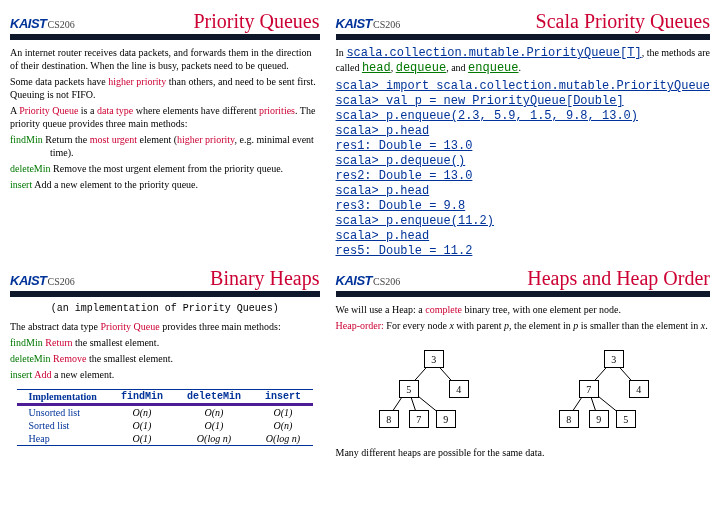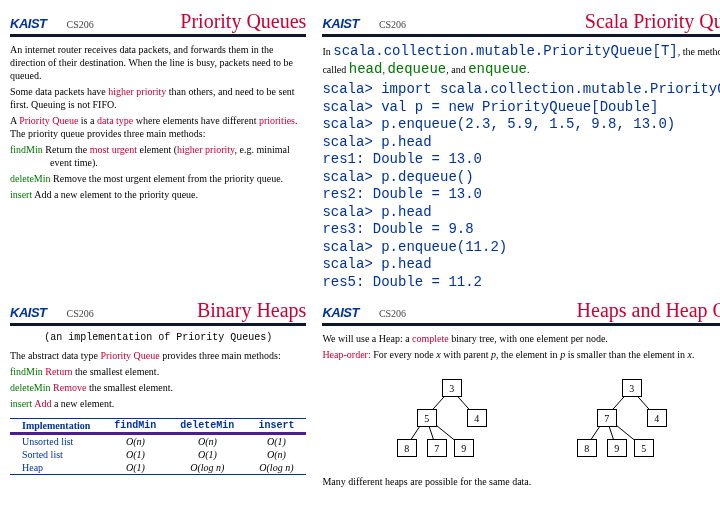--- a/index.html
+++ b/index.html
@@ -15,52 +15,53 @@
   .page-grid {
     display: grid;
     grid-template-columns: 1fr 1fr;
     grid-template-rows: auto auto;
     gap: 8px 16px;
   }
   .slide {}
   .slide-head {
     display: flex;
     align-items: baseline;
-    border-bottom: 3px solid #0f172a;
+    border-bottom: 6px solid #0f172a;
     padding-bottom: 1px;
     margin-bottom: 6px;
   }
   .logo {
     font-family: Arial, sans-serif;
     font-weight: 900;
     font-size: 13px;
     color: #003399;
     letter-spacing: -0.5px;
     font-style: italic;
   }
   .course {
     font-size: 10px;
     color: #444;
-    margin-left: 20px;
+    margin-left: 1px;
   }
   .slide-title {
     flex: 1;
     text-align: right;
     color: #cc0033;
     font-size: 20px;
   }
   .body p { margin: 3px 0; line-height: 1.3; }
   .red { color: #cc0033; }
   .green { color: #007700; }
   .blue { color: #003399; }
   .code {
     font-family: 'Courier New', monospace;
-    font-size: 14px;
+    font-size: 12px;
     white-space: pre;
     line-height: 1.25;
+    text-decoration: underline;
   }
   .subcap { text-align: center; font-size: 10px; margin-bottom: 6px; font-family: Liberation Mono, monospace; }
   .hang { padding-left: 40px; text-indent: -40px; }
   table.impl {
     border-collapse: collapse;
     margin: 8px auto 0 auto;
     font-size: 10px;
   }
   table.impl th, table.impl td {
     padding: 1px 12px;

